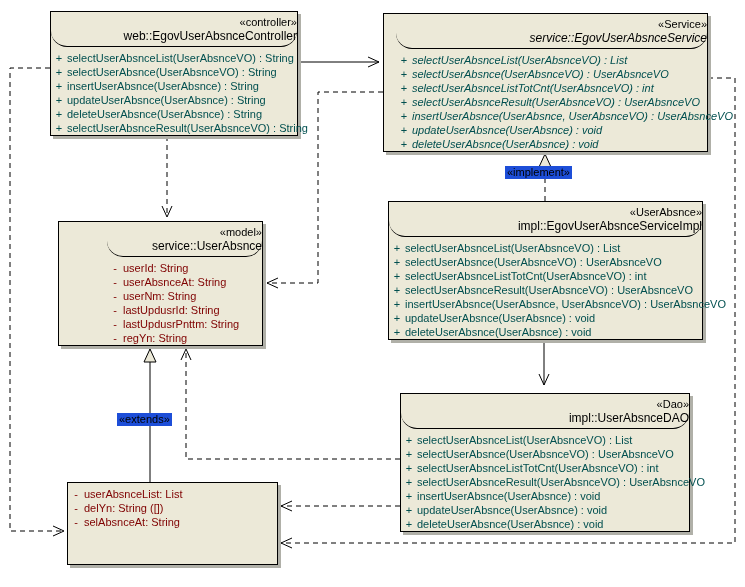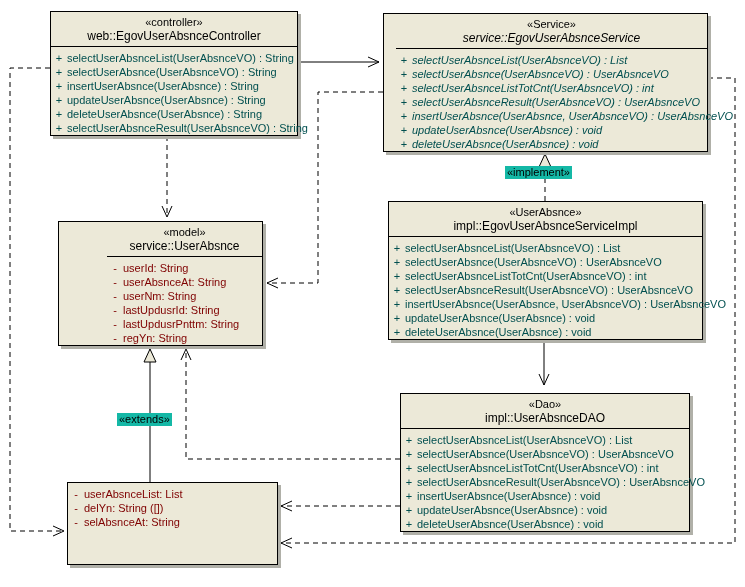--- a/index.html
+++ b/index.html
@@ -7,33 +7,33 @@
     position:relative;width:745px;height:587px;background:#ffffff;overflow:hidden;
     font-family:"Liberation Sans", sans-serif;
   }
   #connector-layer{position:absolute;left:0;top:0;width:745px;height:587px;}
   .uml-class{
     position:absolute;background:#ece9d8;border:1px solid #000;
     box-shadow:3px 3px 0 0 #b0b0a8;box-sizing:border-box;
   }
   .title{
     height:31px;padding-top:3px;border-bottom:1px solid #000;
-    text-align:center;color:#000;
+    text-align:right;color:#000;border-radius:16px;
   }
   .stereotype{font-size:11px;line-height:14px;}
   .cname{font-size:12px;line-height:14px;}
   .members{padding:4px 0 0 0;}
   .member-row{display:flex;font-size:11px;line-height:14px;white-space:nowrap;}
   .member-row .vis{flex:0 0 16px;text-align:center;}
   .member-row .mtext{flex:1;}
   .methods .member-row{color:#004f4f;}
   .attrs .member-row{color:#7f0000;}
   .italic-class .cname,.italic-class .mtext{font-style:italic;}
   .edge-label{
-    position:absolute;font-size:11px;color:#000;background:#14b8a6;
+    position:absolute;font-size:11px;color:#000;background:#1d4ed8;
     padding:0 2px;line-height:13px;
   }
 </style>
 </head>
 <body>
 
 <div id="canvas">
 
   <svg id="connector-layer" viewBox="0 0 745 587" xmlns="http://www.w3.org/2000/svg">
     <defs>

